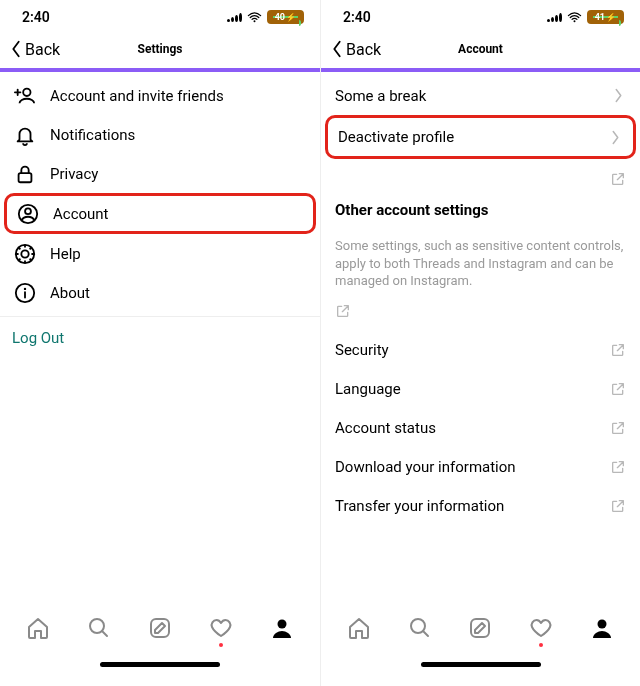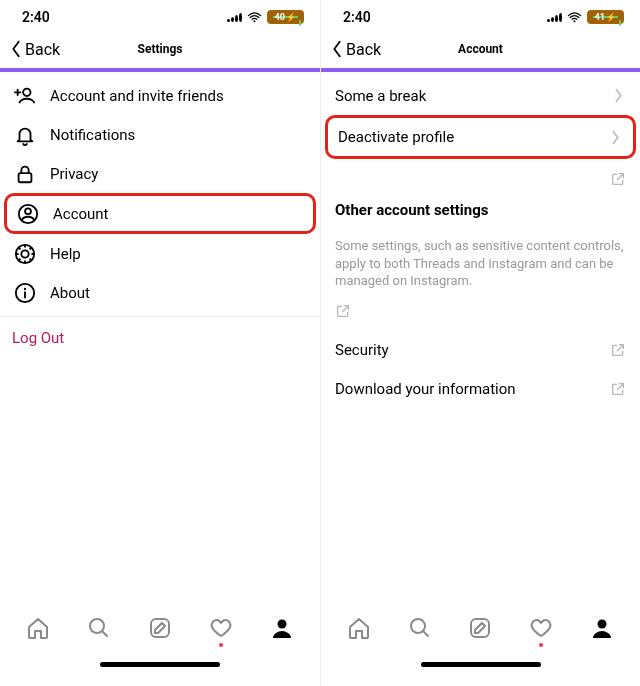--- a/index.html
+++ b/index.html
@@ -81,21 +81,21 @@
     width:22px; height:22px; margin-right:14px;
     display:flex;align-items:center;justify-content:center;
   }
   .list-row.highlighted{
     border:3px solid #e2231a; border-radius:10px;
     margin:0 4px; padding:0 10px; height:41px;
   }
 
   .divider{ height:1px; background:#eee; margin:4px 0; }
   .logout{
-    color:#be185d; font-size:15px; padding:8px 12px; cursor:pointer;
+    color:#0f766e; font-size:15px; padding:8px 12px; cursor:pointer;
   }
 
   
   .account-list{ padding-top:4px; }
   .acct-row{
     display:flex; align-items:center; justify-content:space-between;
     height:39px; padding:0 14px; font-size:15px; cursor:pointer;
   }
   .acct-row .chev, .acct-row .extlink{
     color:#b8b8b8; width:16px; height:16px;
@@ -403,21 +403,45 @@
     </div>
     <div class="acct-row">
       <span>Security</span>
       <span class="extlink">
           <svg width="16" height="16">
             <use href="#ext-link"></use>
           </svg>
         </span>
     </div>
     <div class="acct-row">
+      <span>Language</span>
+      <span class="extlink">
+          <svg width="16" height="16">
+            <use href="#ext-link"></use>
+          </svg>
+        </span>
+    </div>
+    <div class="acct-row">
+      <span>Account status</span>
+      <span class="extlink">
+          <svg width="16" height="16">
+            <use href="#ext-link"></use>
+          </svg>
+        </span>
+    </div>
+    <div class="acct-row">
       <span>Download your information</span>
+      <span class="extlink">
+          <svg width="16" height="16">
+            <use href="#ext-link"></use>
+          </svg>
+        </span>
+    </div>
+    <div class="acct-row">
+      <span>Transfer your information</span>
       <span class="extlink">
           <svg width="16" height="16">
             <use href="#ext-link"></use>
           </svg>
         </span>
     </div>
   </div>
 
   <div class="tab-bar">
     <div class="tabs">

